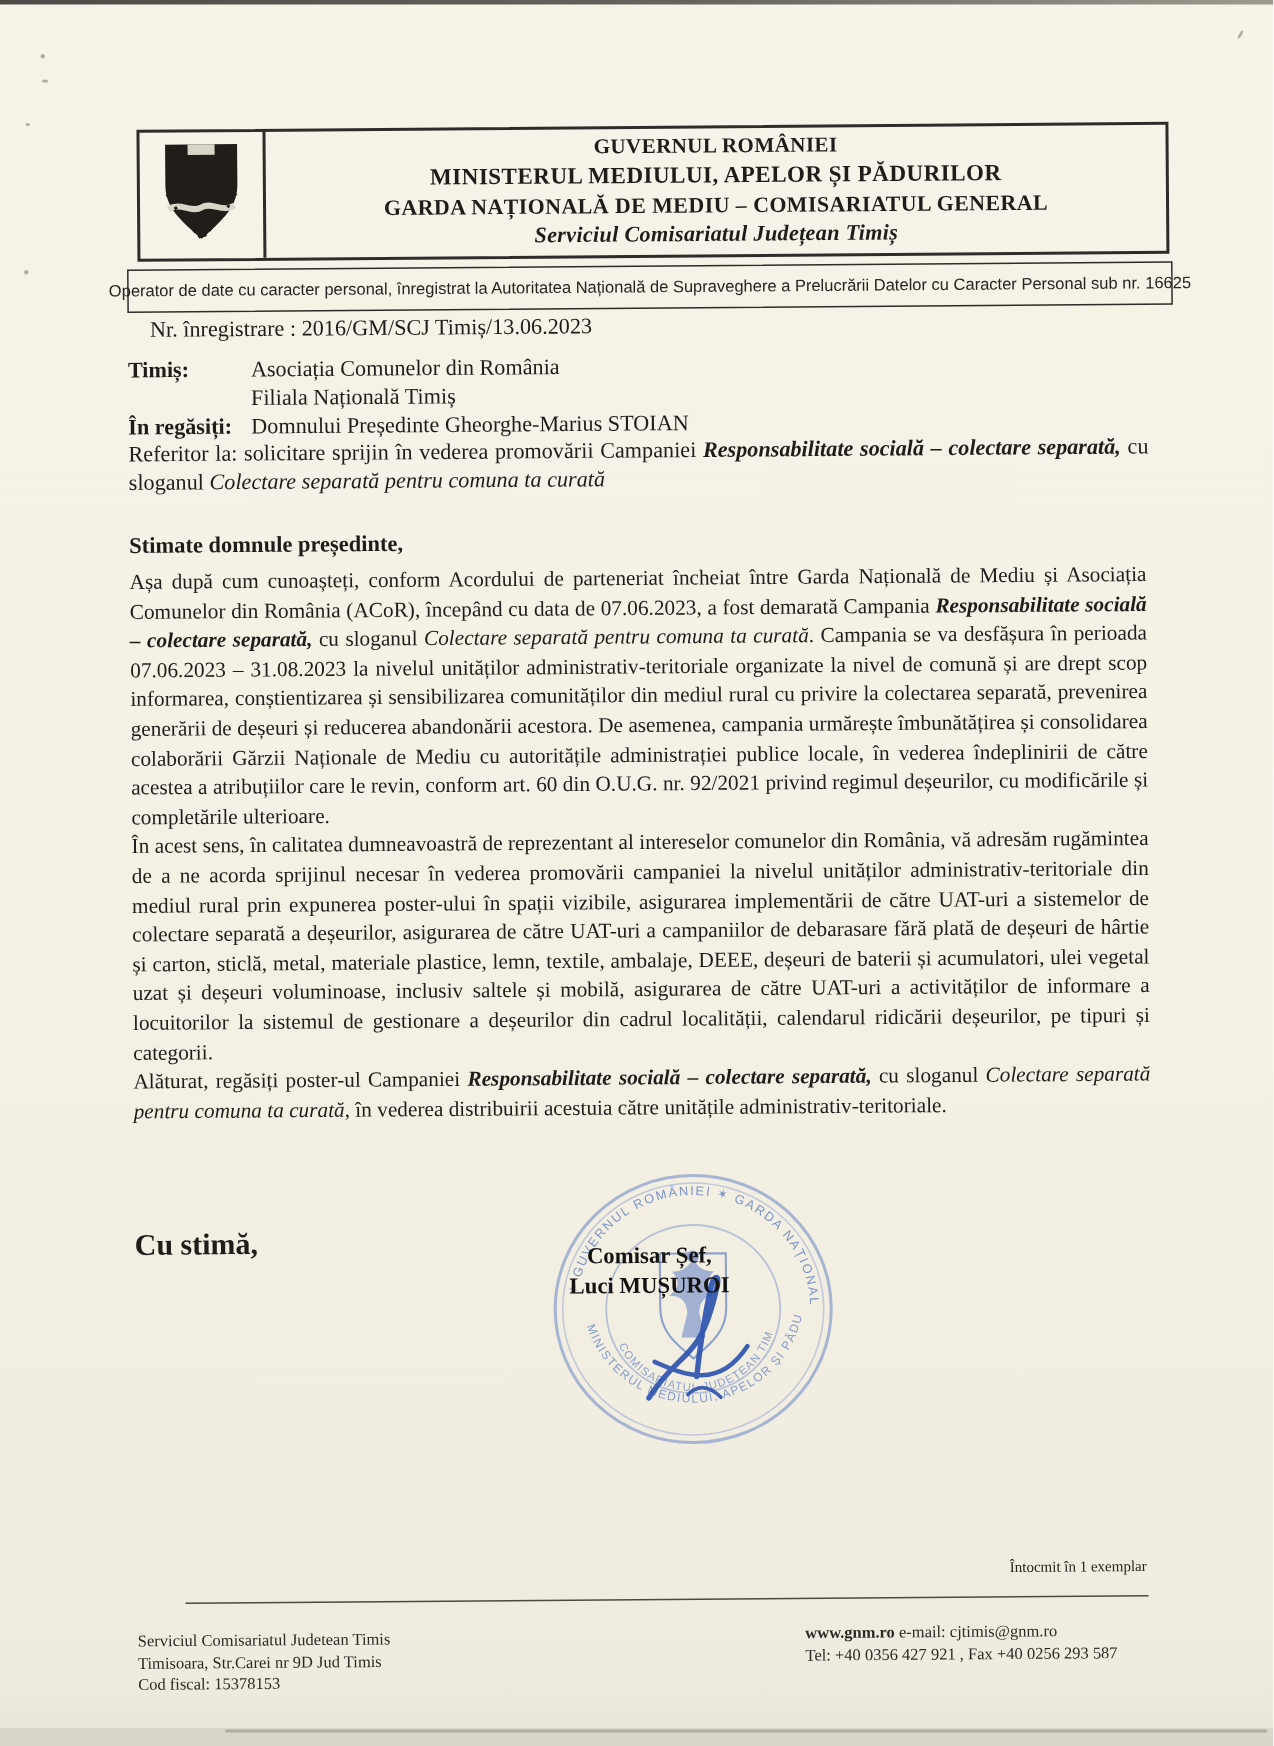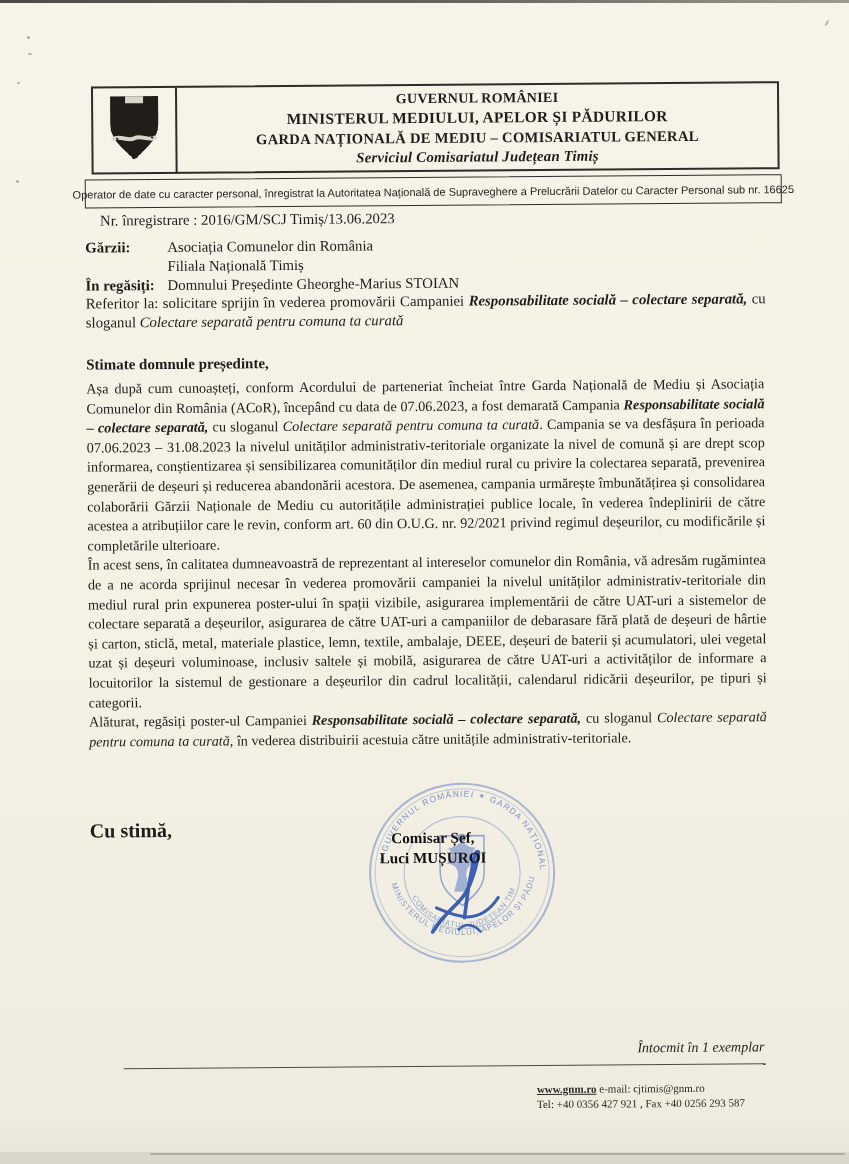--- a/index.html
+++ b/index.html
@@ -52,26 +52,26 @@
   .body-text{position:absolute;left:88px;top:377px;width:678px;
     font-size:14.2px;line-height:19.6px;text-align:justify;}
   .body-text p{margin:0;}
 
   .closing{position:absolute;left:88px;top:817px;font-weight:bold;font-size:20px;}
 
   .stamp{position:absolute;left:360px;top:780px;width:200px;height:190px;}
   .sign-block{position:absolute;left:346px;top:828px;width:170px;text-align:center;
     font-weight:bold;font-size:15.2px;line-height:20px;color:#141210;}
 
-  .note-copies{position:absolute;right:88px;top:1042px;font-size:14px;color:#26241f;font-style:italic;}
+  .note-copies{position:absolute;right:88px;top:1042px;font-size:10px;color:#26241f;}
   .footer-line{position:absolute;left:120px;top:1066px;width:642px;height:0;
     border-top:1.8px solid #4b4943;}
   .footer-left{position:absolute;left:88px;top:1085px;font-size:11px;line-height:14.5px;color:#2b2924;}
   .footer-right{position:absolute;left:533px;top:1083px;font-size:11px;line-height:14.5px;color:#2b2924;}
-  .footer-right .site{font-weight:bold;text-decoration:underline;}
+  .footer-right .site{font-weight:bold;}
 </style>
 </head>
 <body>
 
 <div class="page">
 
   <div class="doc">
 
     <div class="header-box">
       <div class="logo-cell">
@@ -91,21 +91,21 @@
         <div class="ht4">Serviciul Comisariatul Județean Timiș</div>
       </div>
     </div>
 
     <div class="operator-box">Operator de date cu caracter personal, înregistrat la Autoritatea Națională de Supraveghere a Prelucrării Datelor cu Caracter Personal sub nr. 16625</div>
 
     <div class="reg">Nr. înregistrare : 2016/GM/SCJ Timiș/13.06.2023</div>
 
     <div class="addressing">
       <div class="addr-row">
-        <span class="addr-label">Gărzii:</span>
+        <span class="addr-label">Timiș:</span>
         <span>Asociația Comunelor din România</span>
       </div>
       <div class="addr-row">
         <span class="addr-label"></span>
         <span>Filiala Națională Timiș</span>
       </div>
       <div class="addr-row">
         <span class="addr-label">În regăsiți:</span>
         <span>Domnului Președinte Gheorghe-Marius STOIAN</span>
       </div>
@@ -160,20 +160,25 @@
       </svg>
     </div>
 
     <div class="sign-block">
       <div>Comisar Șef,</div>
       <div>Luci MUȘUROI</div>
     </div>
 
     <div class="note-copies">Întocmit în 1 exemplar</div>
     <div class="footer-line"></div>
+    <div class="footer-left">
+      <div>Serviciul Comisariatul Judetean Timis</div>
+      <div>Timisoara, Str.Carei nr 9D Jud Timis</div>
+      <div>Cod fiscal: 15378153</div>
+    </div>
     <div class="footer-right">
       <div><span class="site">www.gnm.ro</span><span> e-mail: cjtimis@gnm.ro</span></div>
       <div>Tel:  +40 0356 427 921 , Fax  +40 0256 293 587</div>
     </div>
 
   </div>
 
   <div class="edge-top"></div>
   <div class="edge-bottom"></div>
   <div class="edge-bottom-line"></div>

